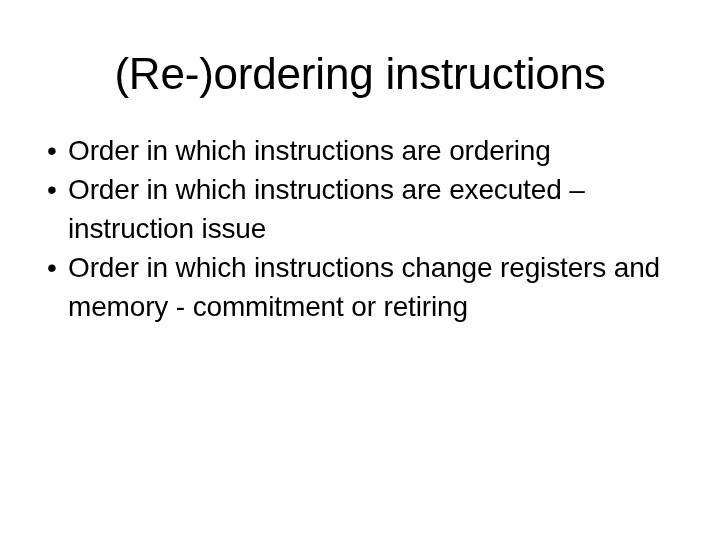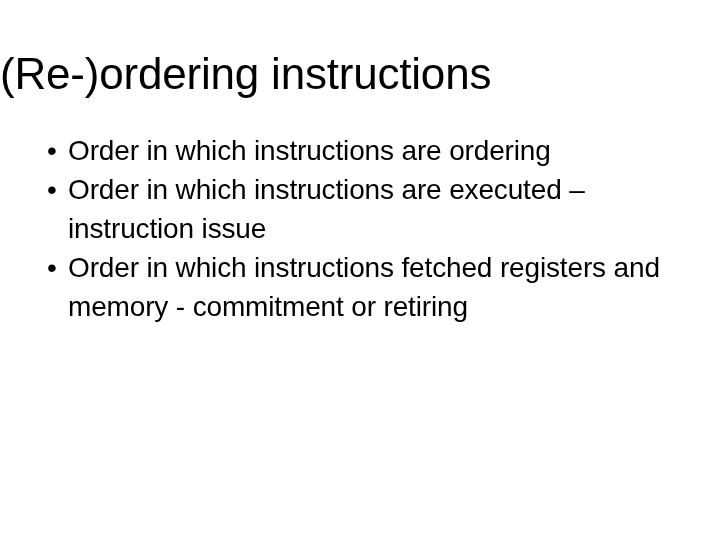--- a/index.html
+++ b/index.html
@@ -24,20 +24,21 @@
     background: #ffffff;
     box-sizing: border-box;
   }
 
   
   .slide-title {
     position: absolute;
     left: 0;
     top: 48px;
     width: 720px;
+    text-align: center;
     font-size: 44px;
     font-weight: 400;
     line-height: 52px;
     letter-spacing: -0.2px;
     white-space: nowrap;
     color: #000000;
   }
 
   
   .slide-body {
@@ -86,17 +87,17 @@
       <span class="bullet-text">Order in which instructions are ordering</span>
     </div>
 
     <div class="bullet-item">
       <span class="bullet-marker">•</span>
       <span class="bullet-text">Order in which instructions are executed – instruction issue</span>
     </div>
 
     <div class="bullet-item">
       <span class="bullet-marker">•</span>
-      <span class="bullet-text">Order in which instructions fetched registers and memory - commitment or retiring</span>
+      <span class="bullet-text">Order in which instructions change registers and memory - commitment or retiring</span>
     </div>
 
   </div>
 </div>
 
 </body></html>

